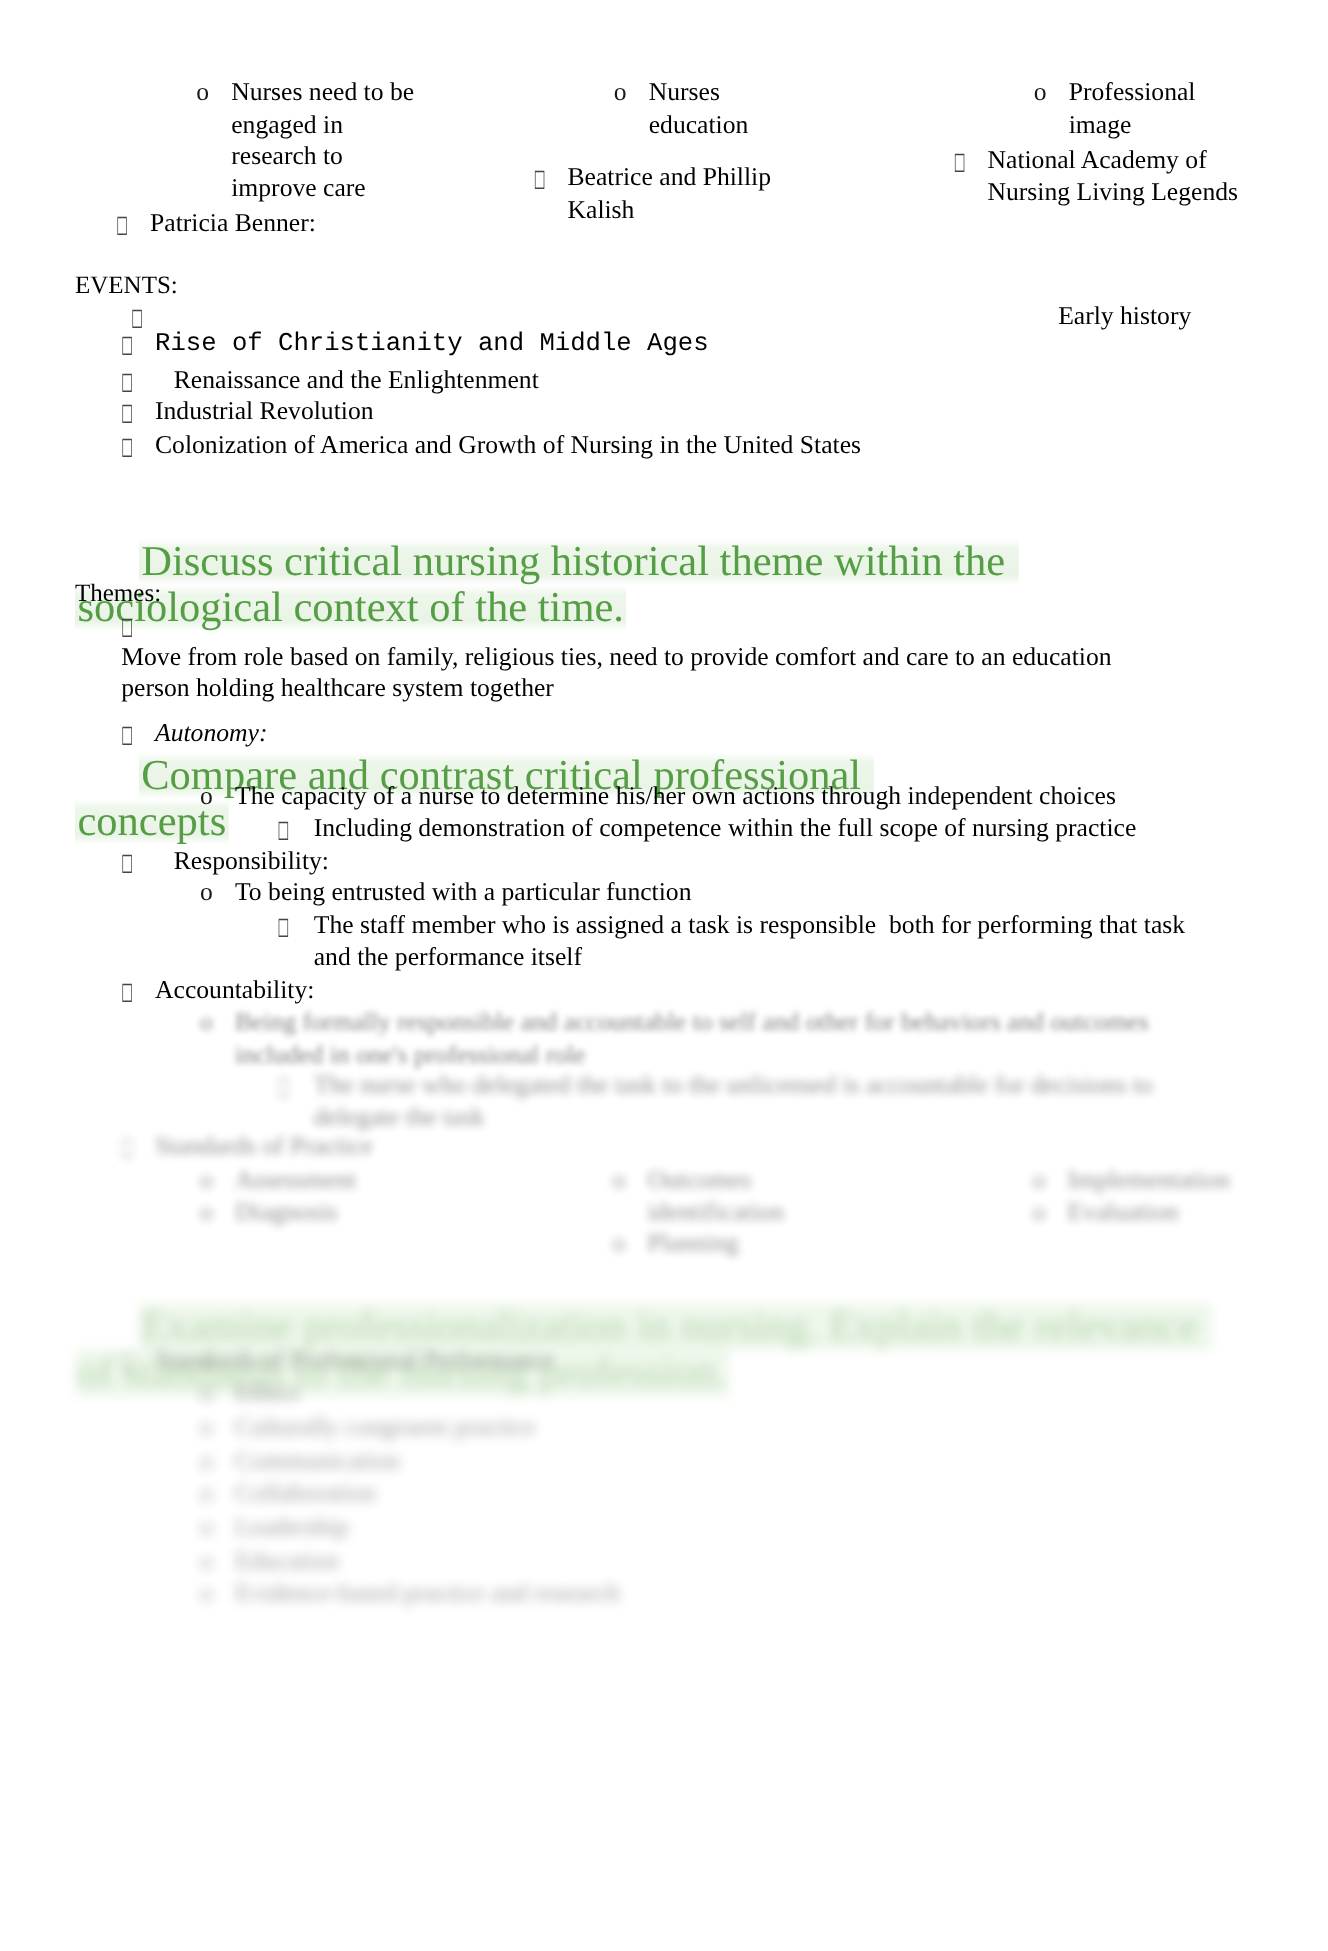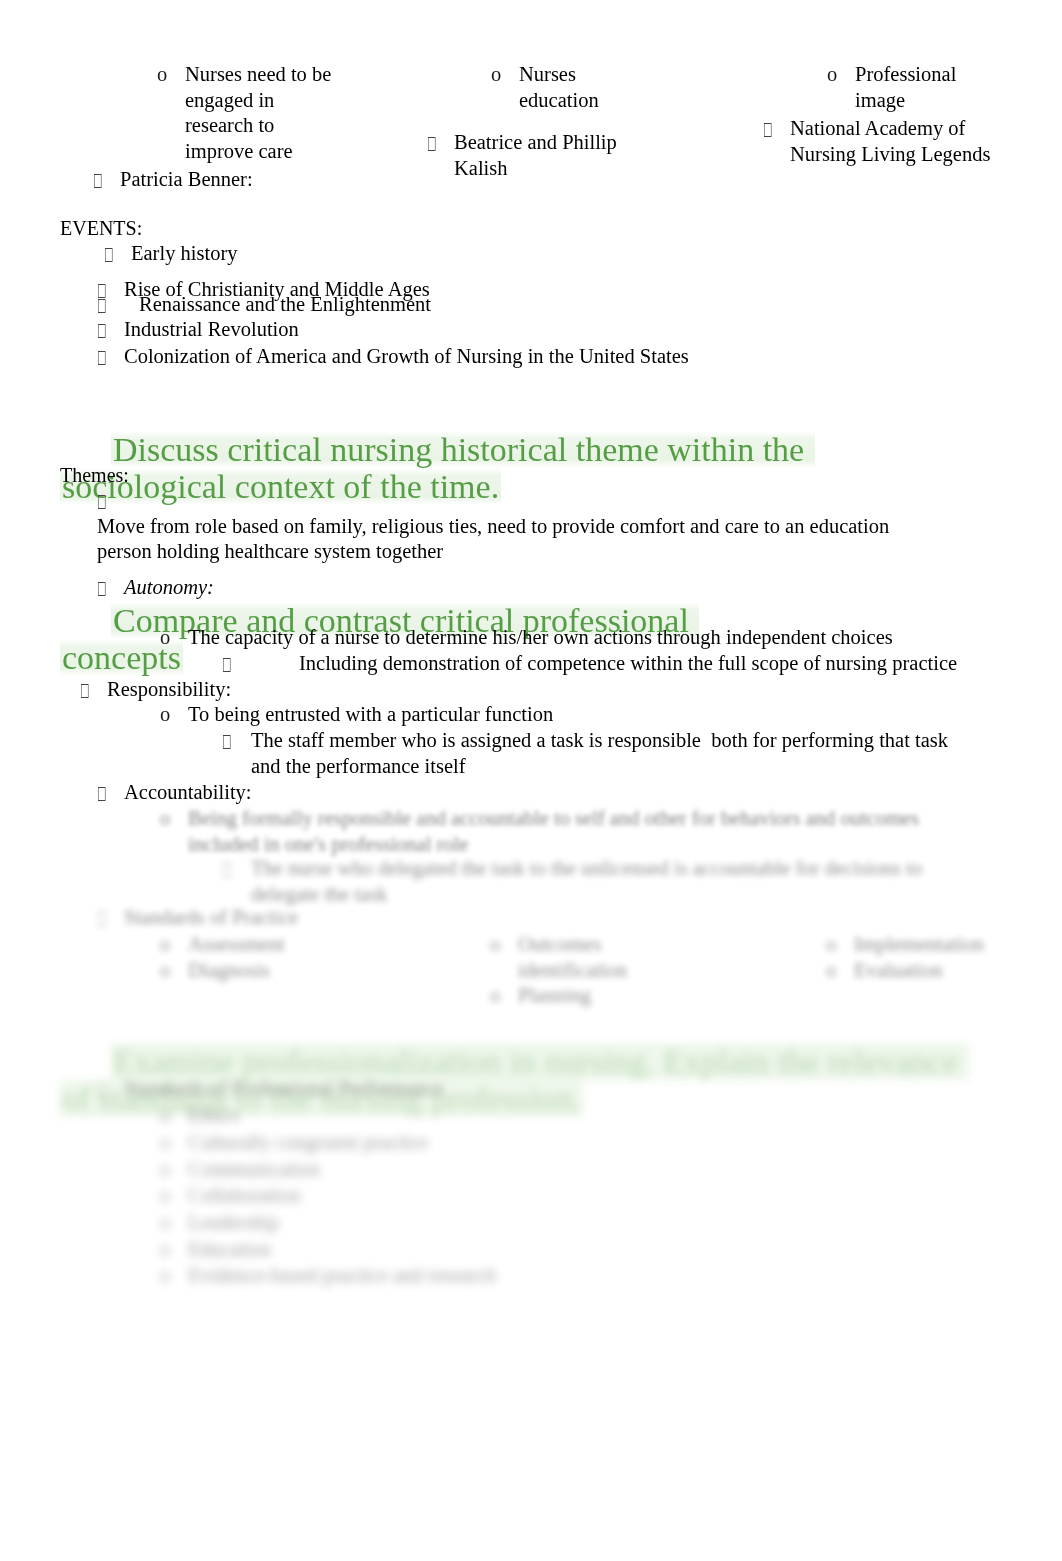--- a/index.html
+++ b/index.html
@@ -130,25 +130,25 @@
         <span class="btext">Professional image</span>
       </div>
       <div class="bullet-row lvl1" style="position:relative; left:-40px; top:3px; width:240px;">
         <span class="glyph box"></span>
         <span class="btext">National Academy of Nursing Living Legends</span>
       </div>
     </div>
 
     <div class="line" style="left:60px; top:216px;">EVENTS:</div>
 
-    <div class="bullet-row lvl1" style="left:104px; top:241px; width:860px;">
+    <div class="bullet-row lvl1" style="left:93px; top:241px; width:860px;text-align:right;">
       <span class="glyph box"></span>
       <span class="btext">Early history</span>
     </div>
-    <div class="bullet-row lvl1" style="left:97px; top:277px; width:860px;">
+    <div class="bullet-row lvl1" style="left:97px; top:263px; width:860px;font-family:Liberation Mono, monospace;">
       <span class="glyph box"></span>
       <span class="btext">Rise of Christianity and Middle Ages</span>
     </div>
     <div class="bullet-row lvl1" style="left:97px; top:292px; width:860px;gap:15px;">
       <span class="glyph box"></span>
       <span class="btext">Renaissance and the Enlightenment</span>
     </div>
     <div class="bullet-row lvl1" style="left:97px; top:317px; width:860px;">
       <span class="glyph box"></span>
       <span class="btext">Industrial Revolution</span>
@@ -174,26 +174,26 @@
     </div>
 
     <div class="bullet-row lvl1" style="left:97px; top:575px; width:600px;font-style:italic;">
       <span class="glyph box"></span>
       <span class="btext">Autonomy:</span>
     </div>
     <div class="bullet-row lvl2" style="left:160px; top:625px; width:800px;">
       <span class="glyph circ">o</span>
       <span class="btext">The capacity of a nurse to determine his/her own actions through independent choices</span>
     </div>
-    <div class="bullet-row lvl3" style="left:222px; top:651px; width:760px;gap:48px;">
+    <div class="bullet-row lvl3" style="left:222px; top:651px; width:760px;">
       <span class="glyph box"></span>
       <span class="btext">Including demonstration of competence within the full scope of nursing practice</span>
     </div>
 
-    <div class="bullet-row lvl1" style="left:80px; top:677px; width:600px;">
+    <div class="bullet-row lvl1" style="left:97px; top:677px; width:600px;gap:15px;">
       <span class="glyph box"></span>
       <span class="btext">Responsibility:</span>
     </div>
     <div class="bullet-row lvl2" style="left:160px; top:702px; width:800px;">
       <span class="glyph circ">o</span>
       <span class="btext">To being entrusted with a particular function</span>
     </div>
     <div class="bullet-row lvl3" style="left:222px; top:728px; width:740px;">
       <span class="glyph box"></span>
       <span class="btext">The staff member who is assigned a task is responsible  both for performing that task and the performance itself</span>

